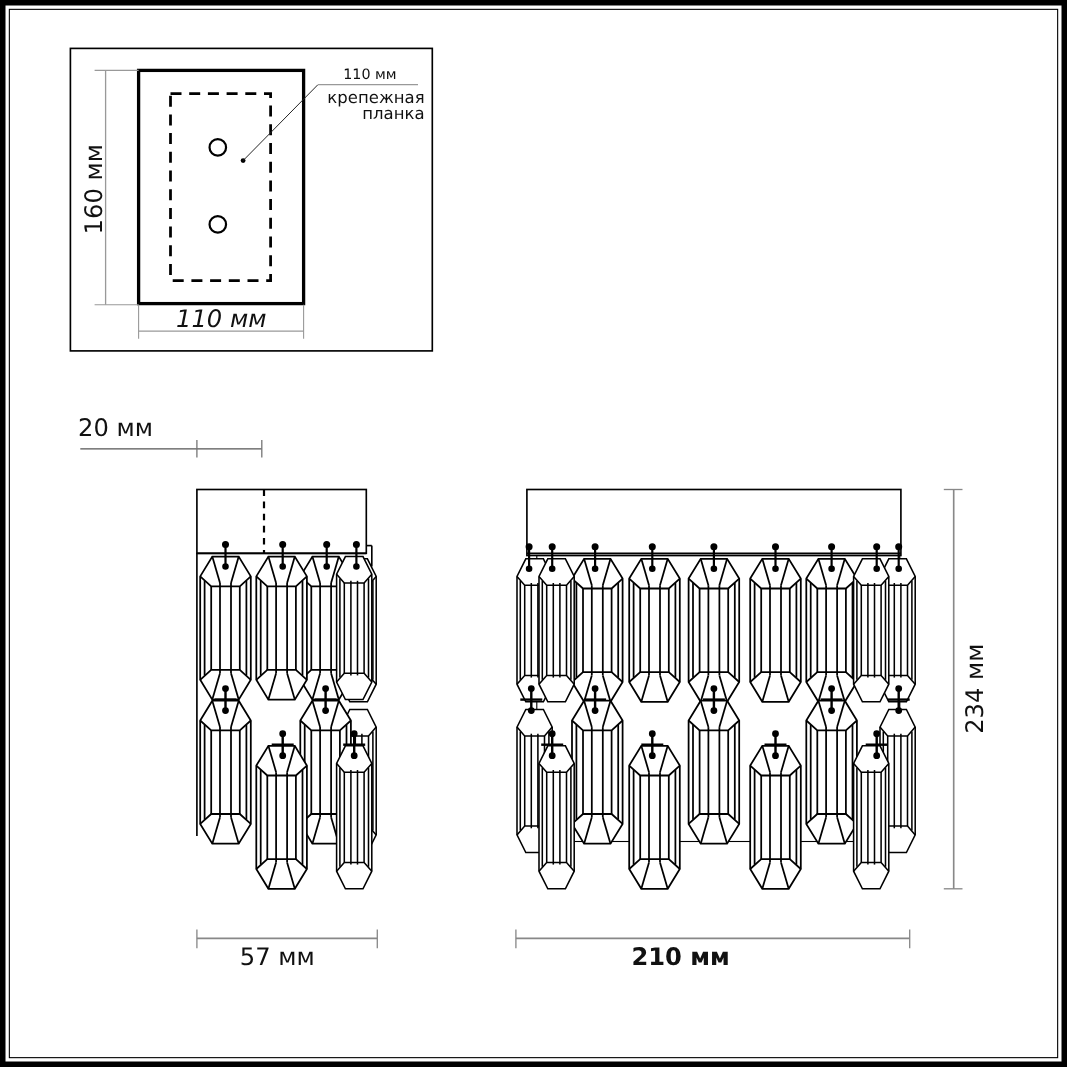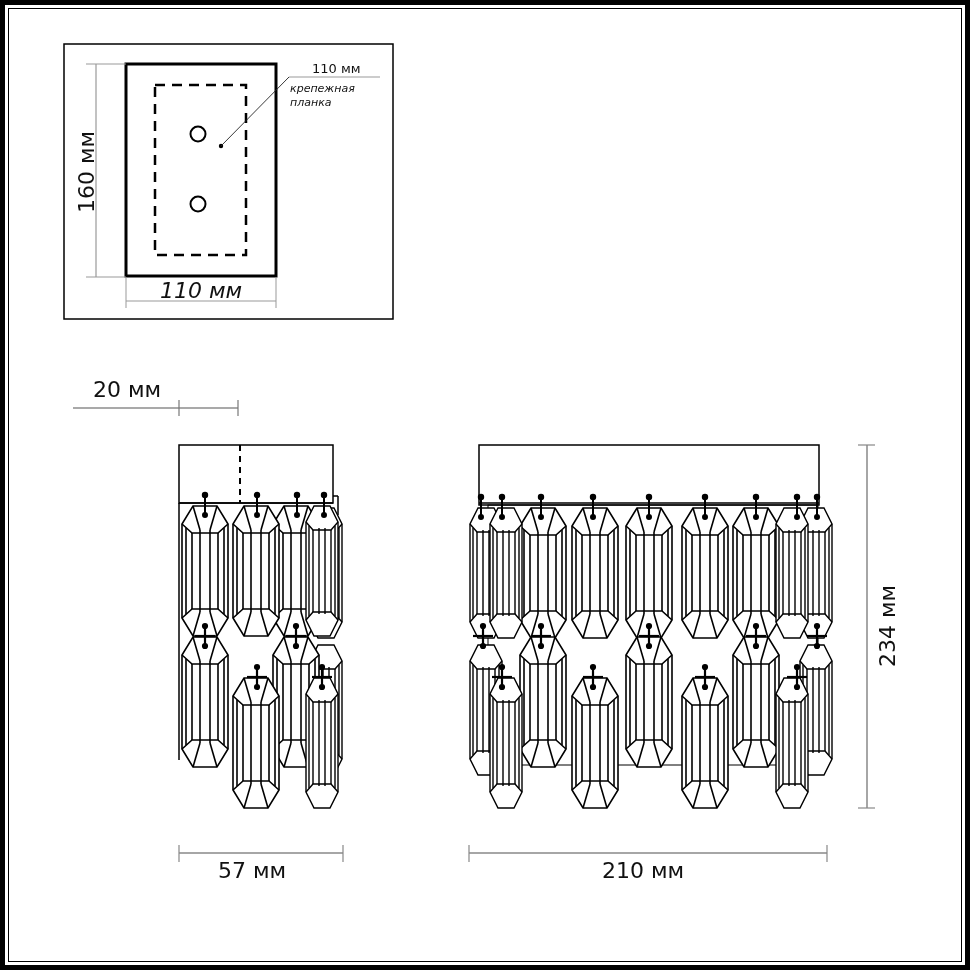--- a/index.html
+++ b/index.html
@@ -3,21 +3,21 @@
 <meta charset="utf-8">
 <style>
   html, body { margin:0; padding:0; background:#ffffff; }
   body { width:970px; height:970px; position:relative; overflow:hidden; font-family:"DejaVu Sans", sans-serif; }
   .frame-outer { position:absolute; left:0; top:0; width:970px; height:970px; box-sizing:border-box; border:5px solid #000; }
   .frame-inner { position:absolute; left:8px; top:8px; width:954px; height:954px; box-sizing:border-box; border:1.5px solid #000; }
   svg.drawing { position:absolute; left:0; top:0; }
   .lbl { position:absolute; color:#111; white-space:nowrap; line-height:1; }
   .lbl-big { font-size:22px; }
   .lbl-small { font-size:13px; }
-  .lbl-note { font-size:11px; text-align:left; line-height:14px;font-style:italic; }
+  .lbl-note { font-size:15px; text-align:right; line-height:14px; }
   .rot { transform-origin:center center; transform:rotate(-90deg); }
 </style>
 </head>
 <body>
 
 <div class="frame-outer"></div>
 <div class="frame-inner"></div>
 
 <svg class="drawing" width="970" height="970" viewBox="0 0 970 970">
   <defs>
@@ -183,16 +183,16 @@
 </svg>
 
 <div class="lbl lbl-big rot" style="left:42px;top:161px;width:90px;text-align:center;">160 мм</div>
 <div class="lbl lbl-big" style="left:160px;top:280px;font-style:italic;">110 мм</div>
 <div class="lbl lbl-small" style="left:312px;top:62px;">110 мм</div>
 <div class="lbl lbl-note" style="left:290px;top:82px;width:96px;">
   <div>крепежная</div>
   <div>планка</div>
 </div>
 
-<div class="lbl lbl-big" style="left:93px;top:379px;">20 мм</div>
+<div class="lbl lbl-big" style="left:71px;top:379px;">20 мм</div>
 <div class="lbl lbl-big" style="left:218px;top:860px;">57 мм</div>
-<div class="lbl lbl-big" style="left:602px;top:860px;">210 мм</div>
+<div class="lbl lbl-big" style="left:574px;top:860px;font-weight:bold;">210 мм</div>
 <div class="lbl lbl-big rot" style="left:838px;top:615px;width:100px;text-align:center;">234 мм</div>
 
 </body></html>

